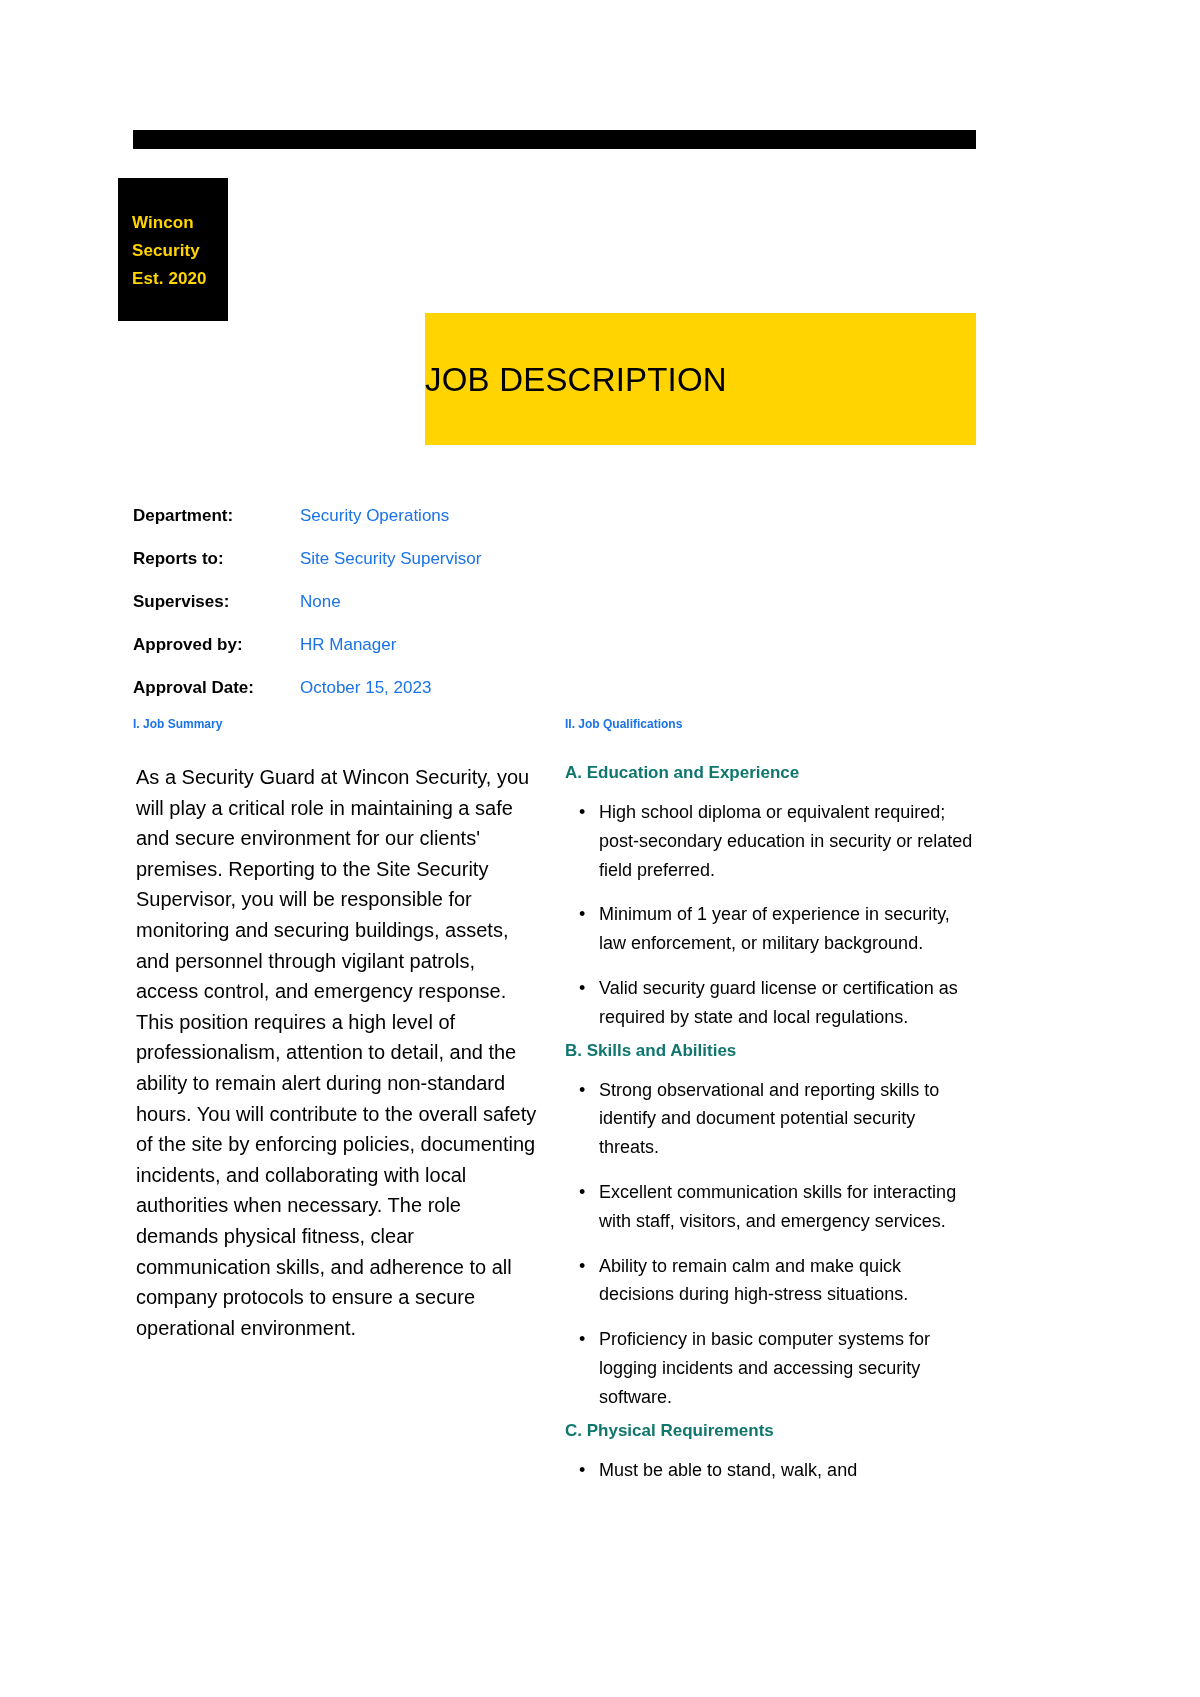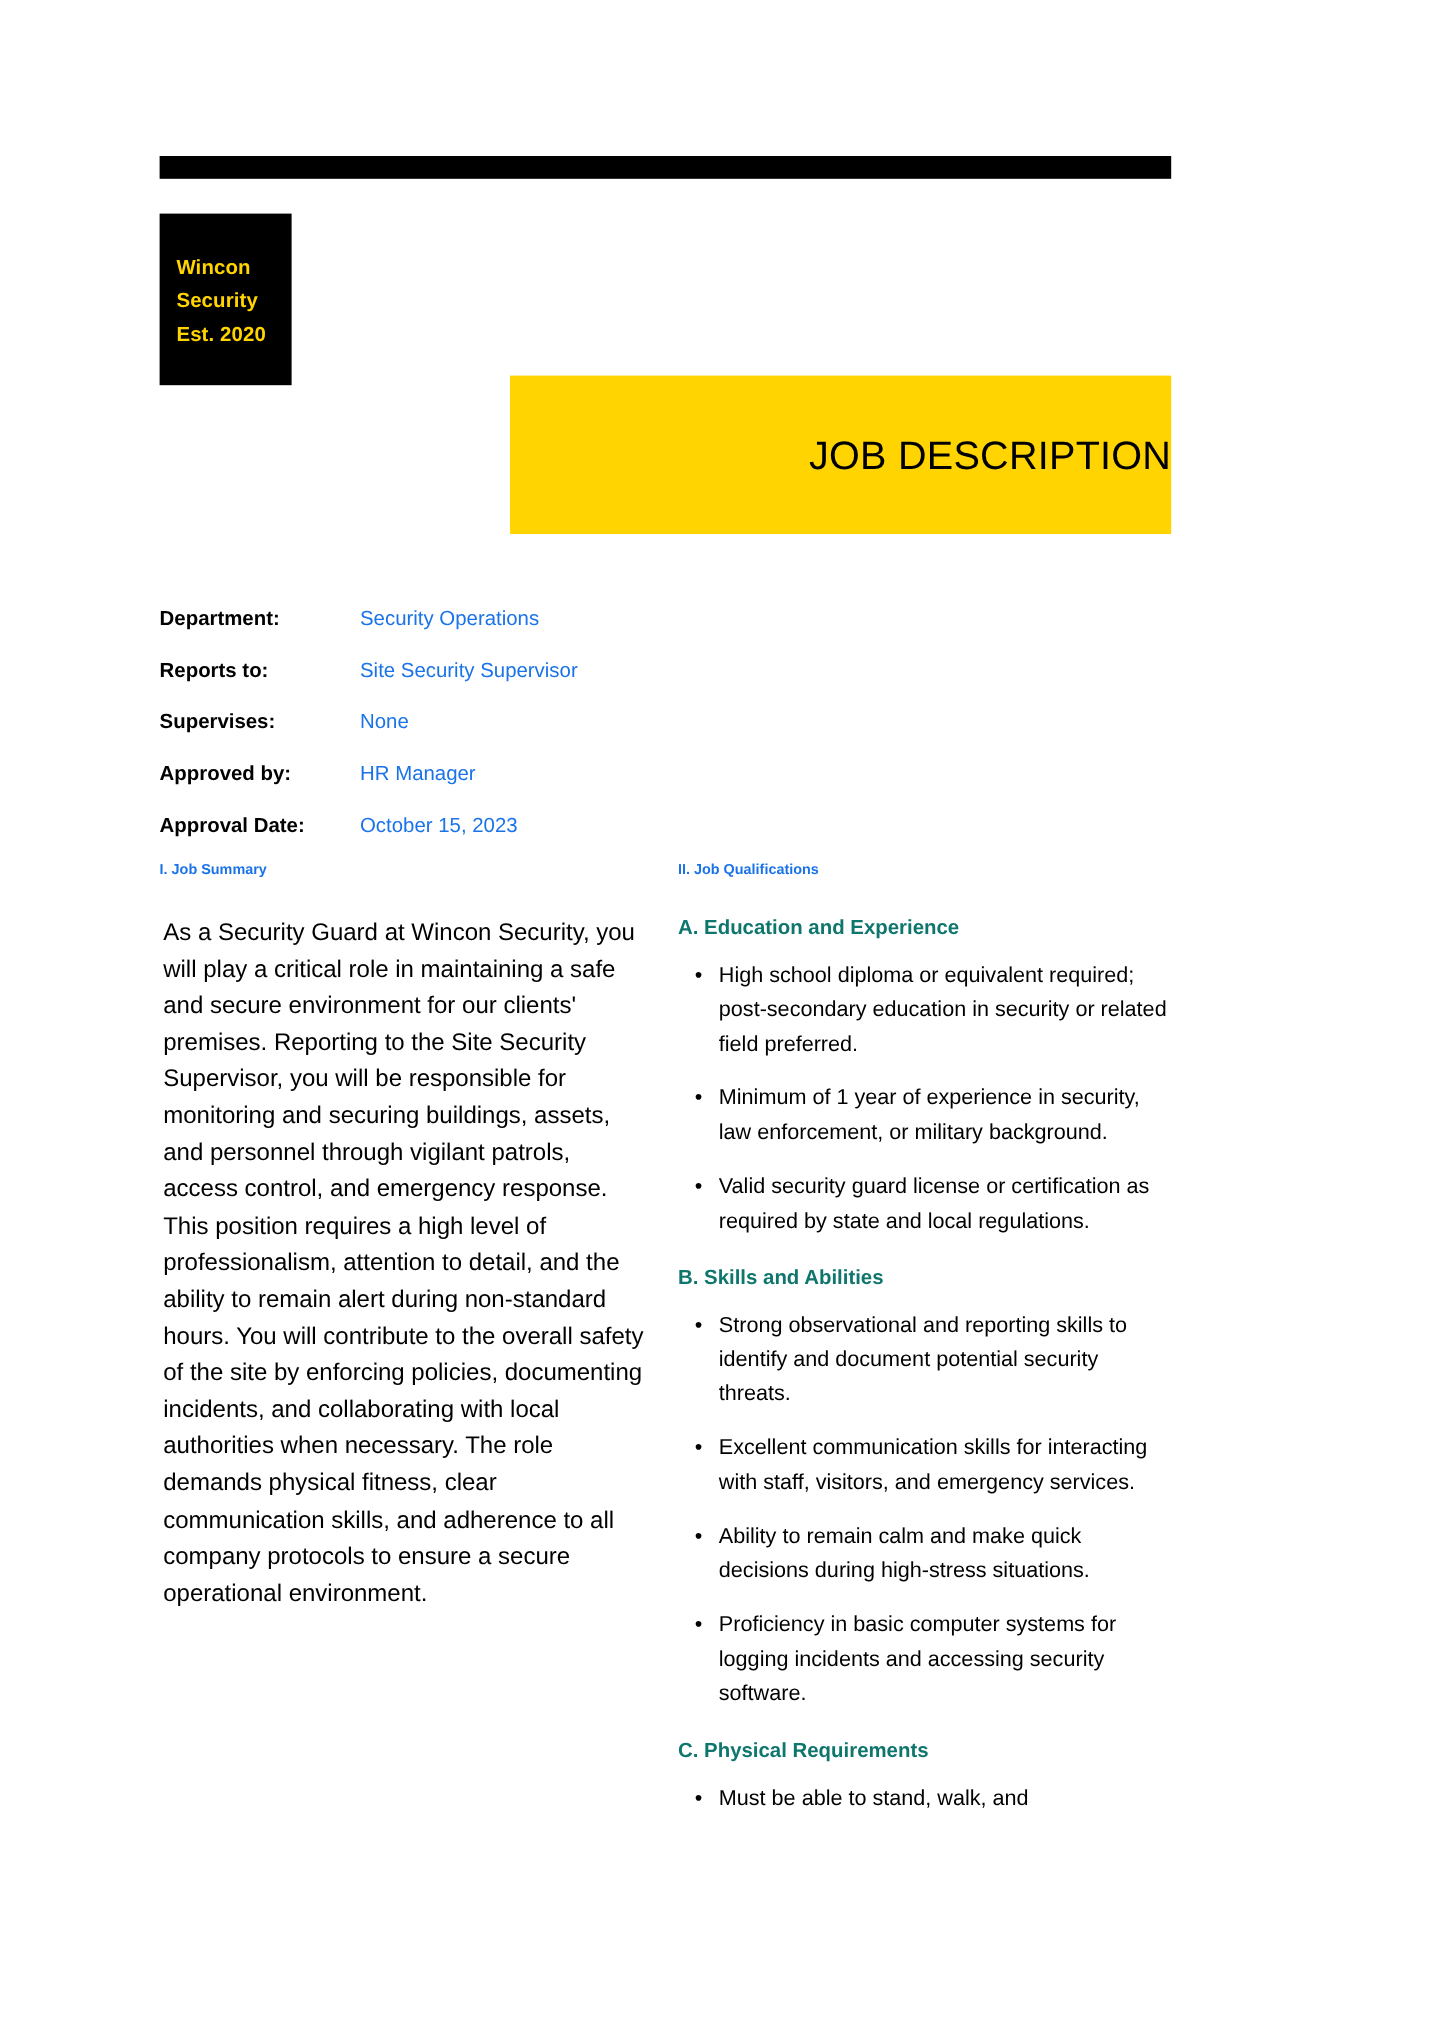--- a/index.html
+++ b/index.html
@@ -29,21 +29,21 @@
     left: 133px;
     top: 130px;
     width: 843px;
     height: 19px;
     background: #000000;
   }
 
   
   .logo-box {
     position: absolute;
-    left: 133px;
+    left: 118px;
     top: 178px;
     width: 110px;
     height: 143px;
     background: #000000;
     box-sizing: border-box;
     padding: 31px 16px 0 14px;
   }
   .logo-line {
     color: #ffd400;
     font-weight: bold;
@@ -56,21 +56,21 @@
   
   .title-banner {
     position: absolute;
     left: 425px;
     top: 313px;
     width: 551px;
     height: 132px;
     background: #ffd400;
     display: flex;
     flex-direction: column;
-    align-items: flex-end;
+    align-items: flex-start;
     justify-content: center;
   }
   .title-line {
     font-size: 33px;
     line-height: 51px;
     color: #000000;
     letter-spacing: 0.2px;
     white-space: nowrap;
   }
 
@@ -122,21 +122,21 @@
     margin: 0 0 26px 0;
   }
   .sub-heading {
     color: #0f766e;
     font-weight: bold;
     font-size: 17px;
     line-height: 22px;
     margin: 0 0 14px 0;
   }
   .sub-heading.spaced {
-    margin-top: 22px;
+    margin-top: 8px;
   }
   .body-par {
     font-size: 20px;
     line-height: 30.6px;
     color: #000000;
     margin: 3px;
   }
   ul.bullets {
     list-style: none;
     margin: 0 0 0 0;

